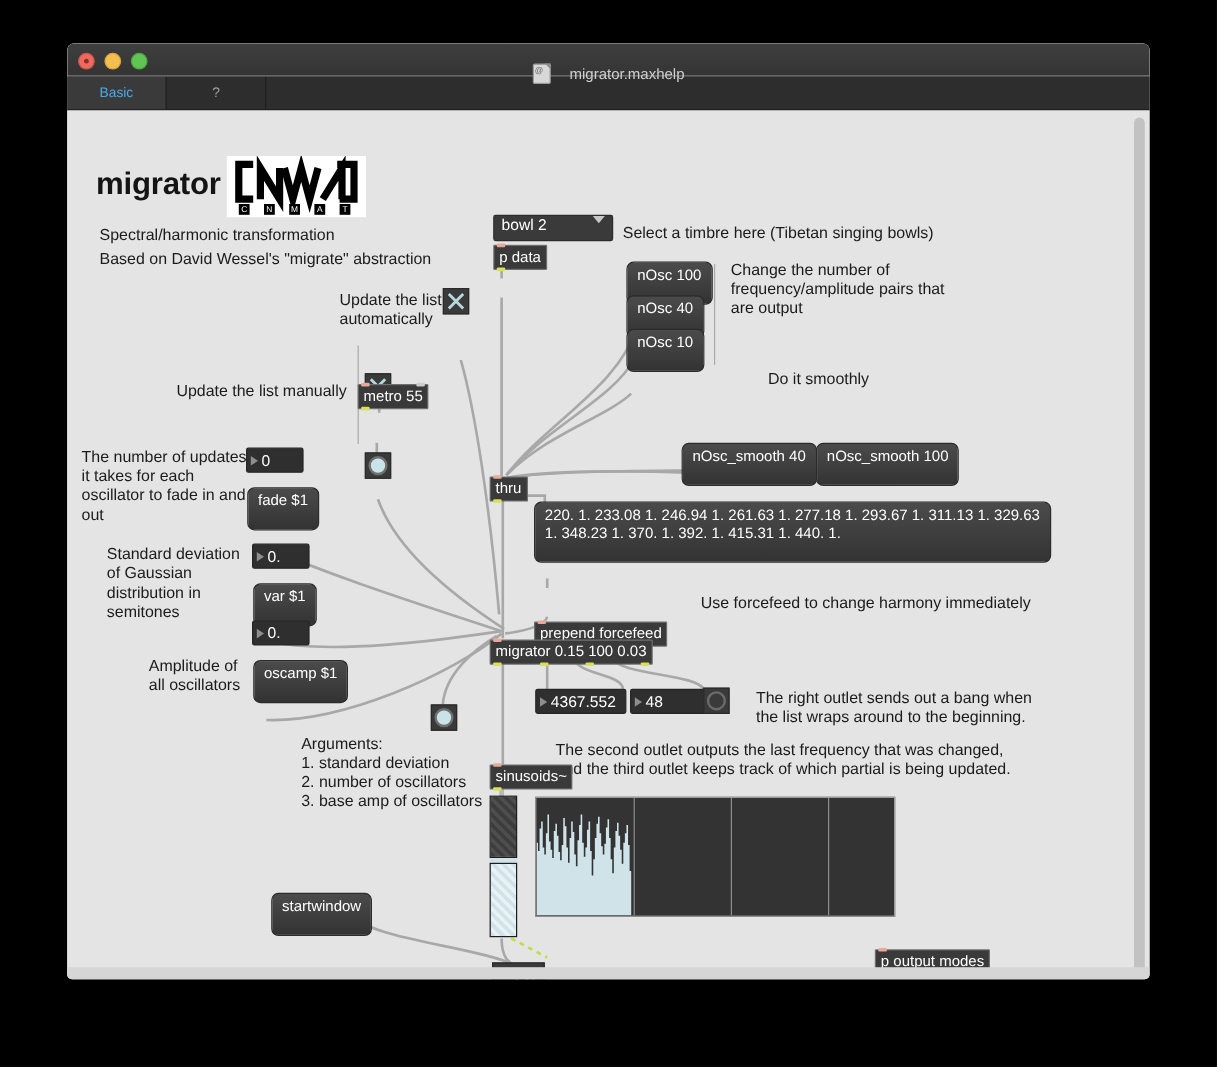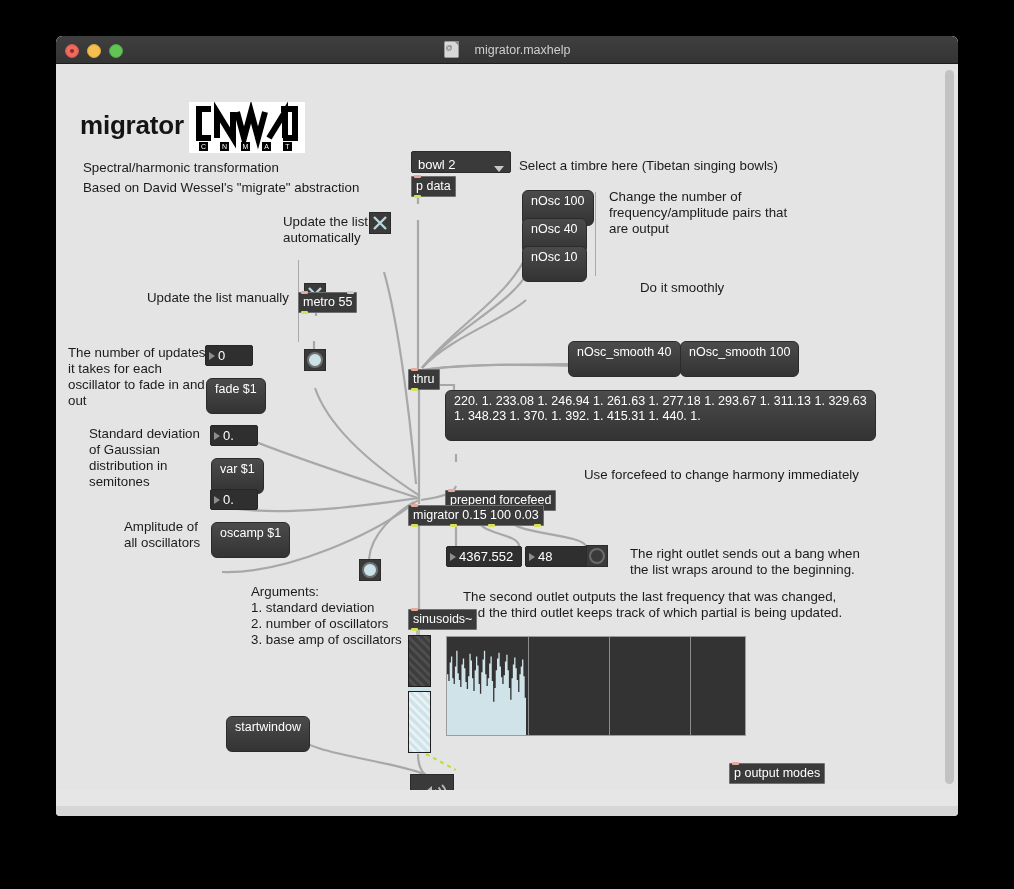--- a/index.html
+++ b/index.html
@@ -41,21 +41,21 @@
   .dot { width: 12px; height: 12px; border-radius: 50%; position: relative; }
   .dot.red    { background: #ed6a5f; border: 1px solid #d2544c; }
   .dot.yellow { background: #f5bf4f; border: 1px solid #dba63b; }
   .dot.green  { background: #61c454; border: 1px solid #4da642; }
   .dot.red::after {
     content:""; position:absolute; left:4px; top:4px;
     width:4px; height:4px; border-radius:50%; background:#8f2b25;
   }
   .title-center {
     position: absolute;
-    left: 0; right: 0; top: 0;
+    left: 0; right: 0; top: 12px;
     height: 27px;
     display: flex;
     align-items: center;
     justify-content: center;
     gap: 16px;
     color: #cfcfcf;
     font-size: 12.5px;
   }
   .doc-icon {
     width: 13px; height: 15px;
@@ -194,21 +194,21 @@
 
   
   .umenu {
     background: #3a3a3a;
     border: 1px solid #2b2b2b;
     border-radius: 2px;
     color: #ffffff;
     font-size: 13px;
     height: 22px;
     display: flex;
-    align-items: flex-end;
+    align-items: flex-start;
     padding: 0 6px;
     box-sizing: border-box;
   }
   .umenu .lbl { flex: 1; }
   .umenu .caret {
     width: 0; height: 0;
     border-style: solid;
     border-width: 6px 5px 0 5px;
     border-color: #c8c8c8 transparent transparent transparent;
   }
@@ -321,20 +321,25 @@
       <div class="dot red"></div>
       <div class="dot yellow"></div>
       <div class="dot green"></div>
     </div>
     <div class="title-center">
       <span class="doc-icon"></span>
       <span>migrator.maxhelp</span>
     </div>
   </div>
 
+  <div class="tabbar">
+    <div class="tab active">Basic</div>
+    <div class="tab">?</div>
+    <div class="filler"></div>
+  </div>
 
   <div class="canvas">
 
     <svg class="wires" viewBox="0 0 902 726">
 
       <path class="wire" d="M362,128 L362,140"></path>
 
       <path class="wire" d="M362,156 L362,305"></path>
 
       <path class="wire" d="M475,180 C460,230 400,260 366,304"></path>

